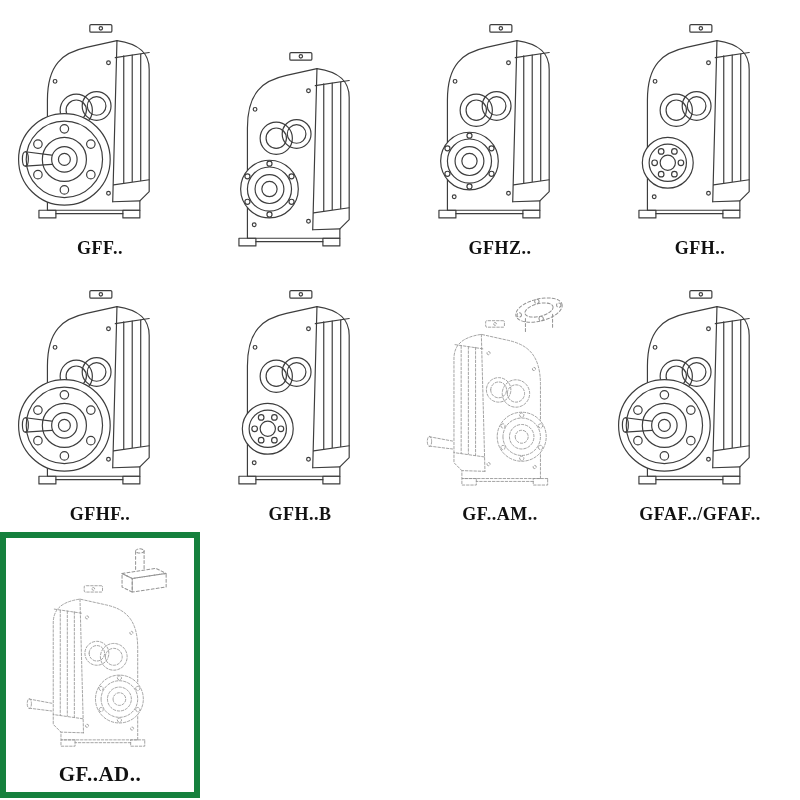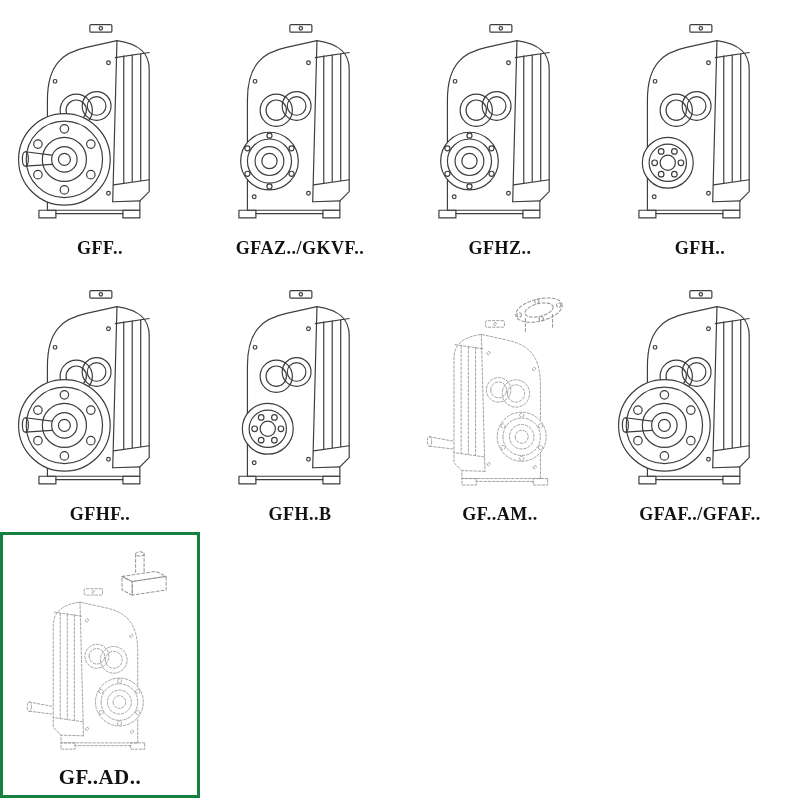--- a/index.html
+++ b/index.html
@@ -16,21 +16,21 @@
     width: 716px;
     height: 800px;
   }
   .cell {
     display: flex;
     flex-direction: column;
     align-items: center;
     justify-content: flex-end;
     padding-bottom: 4px;
   }
-  .cell-bordered { border: 3px solid #15803d; font-family: Liberation Serif, serif; }
+  .cell-bordered { border: 6px solid #15803d; font-family: Liberation Serif, serif; }
   .drawing {
     width: 190px;
     height: 212px;
     display: block;
   }
   .model-label {
     font-weight: 700;
     font-size: 18px;
     color: #111;
     letter-spacing: 0.5px;
@@ -180,21 +180,20 @@
     <div class="model-label">GFF..</div>
   </div>
 
   <div class="cell">
     <svg class="drawing" viewBox="0 0 200 250">
       <g fill="none" stroke="#3d3d3d" stroke-width="1.4" stroke-linejoin="round" stroke-linecap="round">
         <use href="#gb-housing"></use>
           <use href="#gb-hollow"></use>
       </g>
     </svg>
-    <div class="model-label">GFAZ../GKVF..</div>
   </div>
 
   <div class="cell">
     <svg class="drawing" viewBox="0 0 200 250">
       <g fill="none" stroke="#3d3d3d" stroke-width="1.4" stroke-linejoin="round" stroke-linecap="round">
         <use href="#gb-housing"></use>
           <use href="#gb-hollow"></use>
       </g>
     </svg>
     <div class="model-label">GFHZ..</div>

